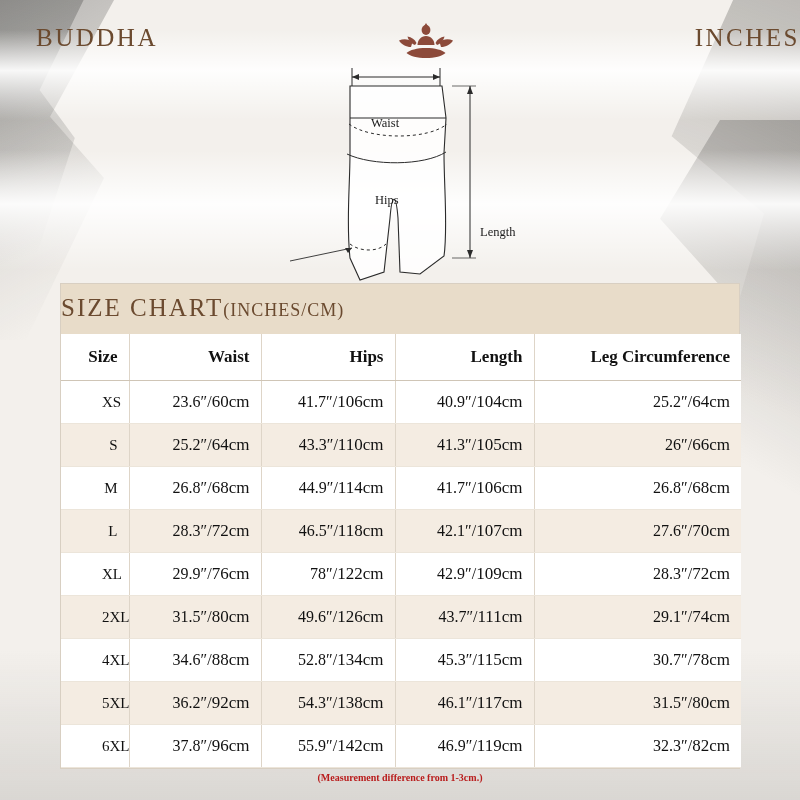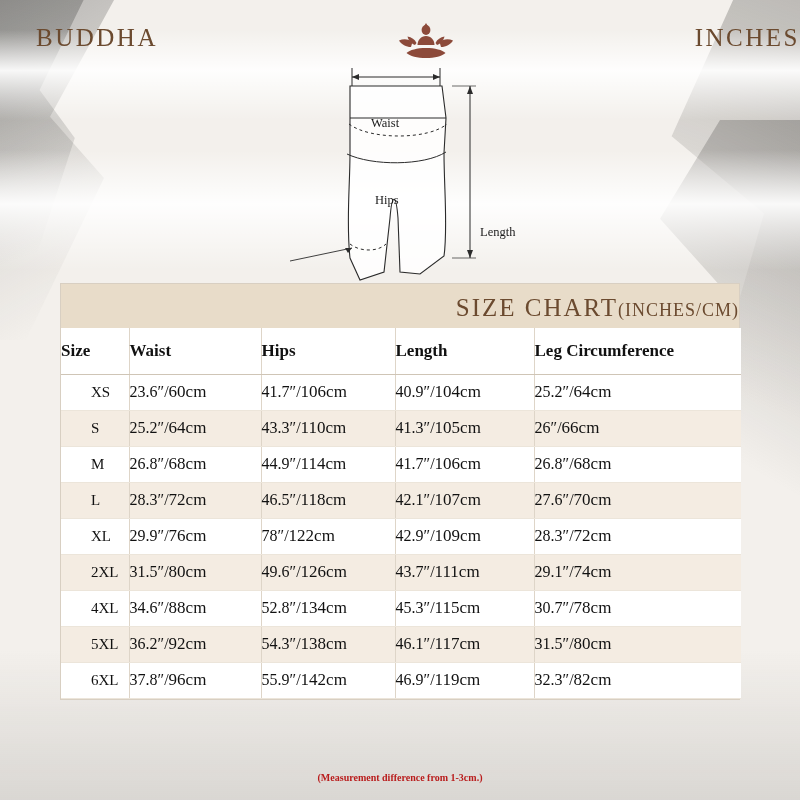--- a/index.html
+++ b/index.html
@@ -81,36 +81,36 @@
   #lbl-legc  { left:239px; top:258px; }
 
   
   .chart-wrap {
     position:absolute; left:60px; top:283px; width:680px; z-index:6;
     border:1px solid #d8cfc2;
     background:#ffffff;
   }
   .chart-title {
     background:#e8dcc9;
-    text-align:right;
-    padding:10px 0 6px;
+    text-align:left;
+    padding:10px 0 12px;
     color:#6b4a2f;
     letter-spacing:1px;
   }
   .chart-title .t-main { font-size:25px; letter-spacing:2px; }
   .chart-title .t-sub  { font-size:18px; letter-spacing:1px; }
 
   table { width:100%; border-collapse:collapse; table-layout:fixed; }
   th, td {
-    text-align:left;
+    text-align:right;
     font-family:"Liberation Serif", serif;
     color:#111;
     border-right:1px solid #ded5c8;
     border-bottom:1px solid #ece5da;
-    padding:0;
+    padding:11px;
     height:36px;
     white-space:nowrap;
   }
   th:last-child, td:last-child { border-right:none; }
   thead th {
     font-size:17px; font-weight:700; height:46px;
     background:#ffffff;
     border-bottom:1px solid #cfc5b6;
   }
   tbody tr:nth-child(even) { background:#f4ece2; }

